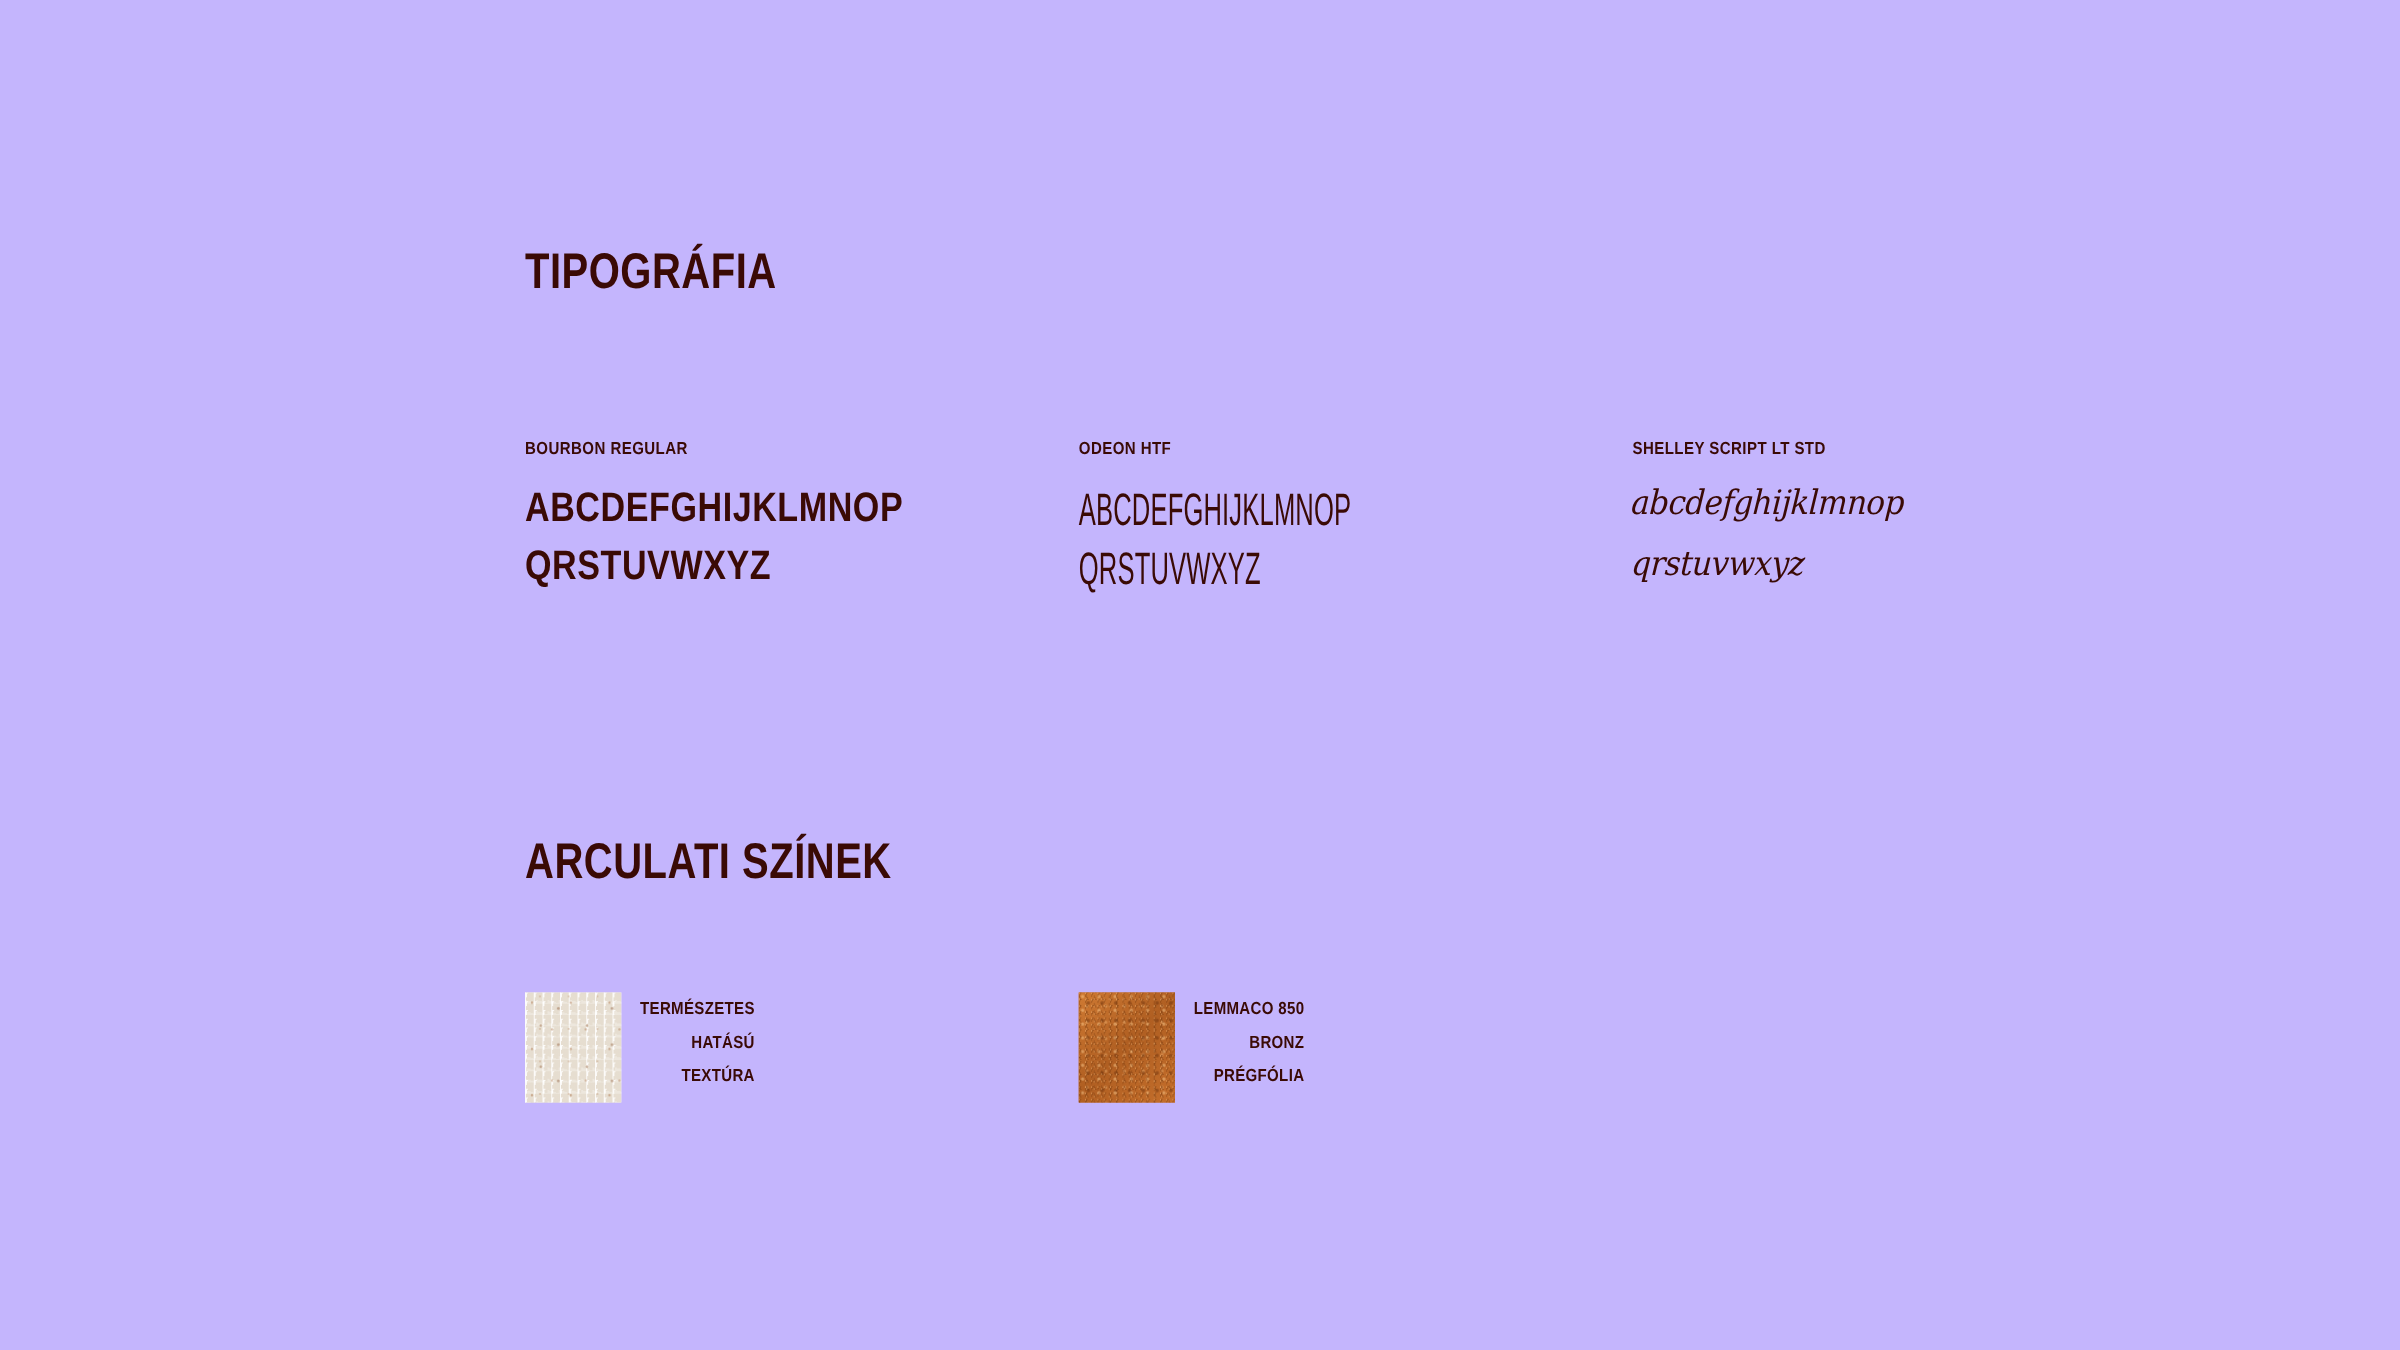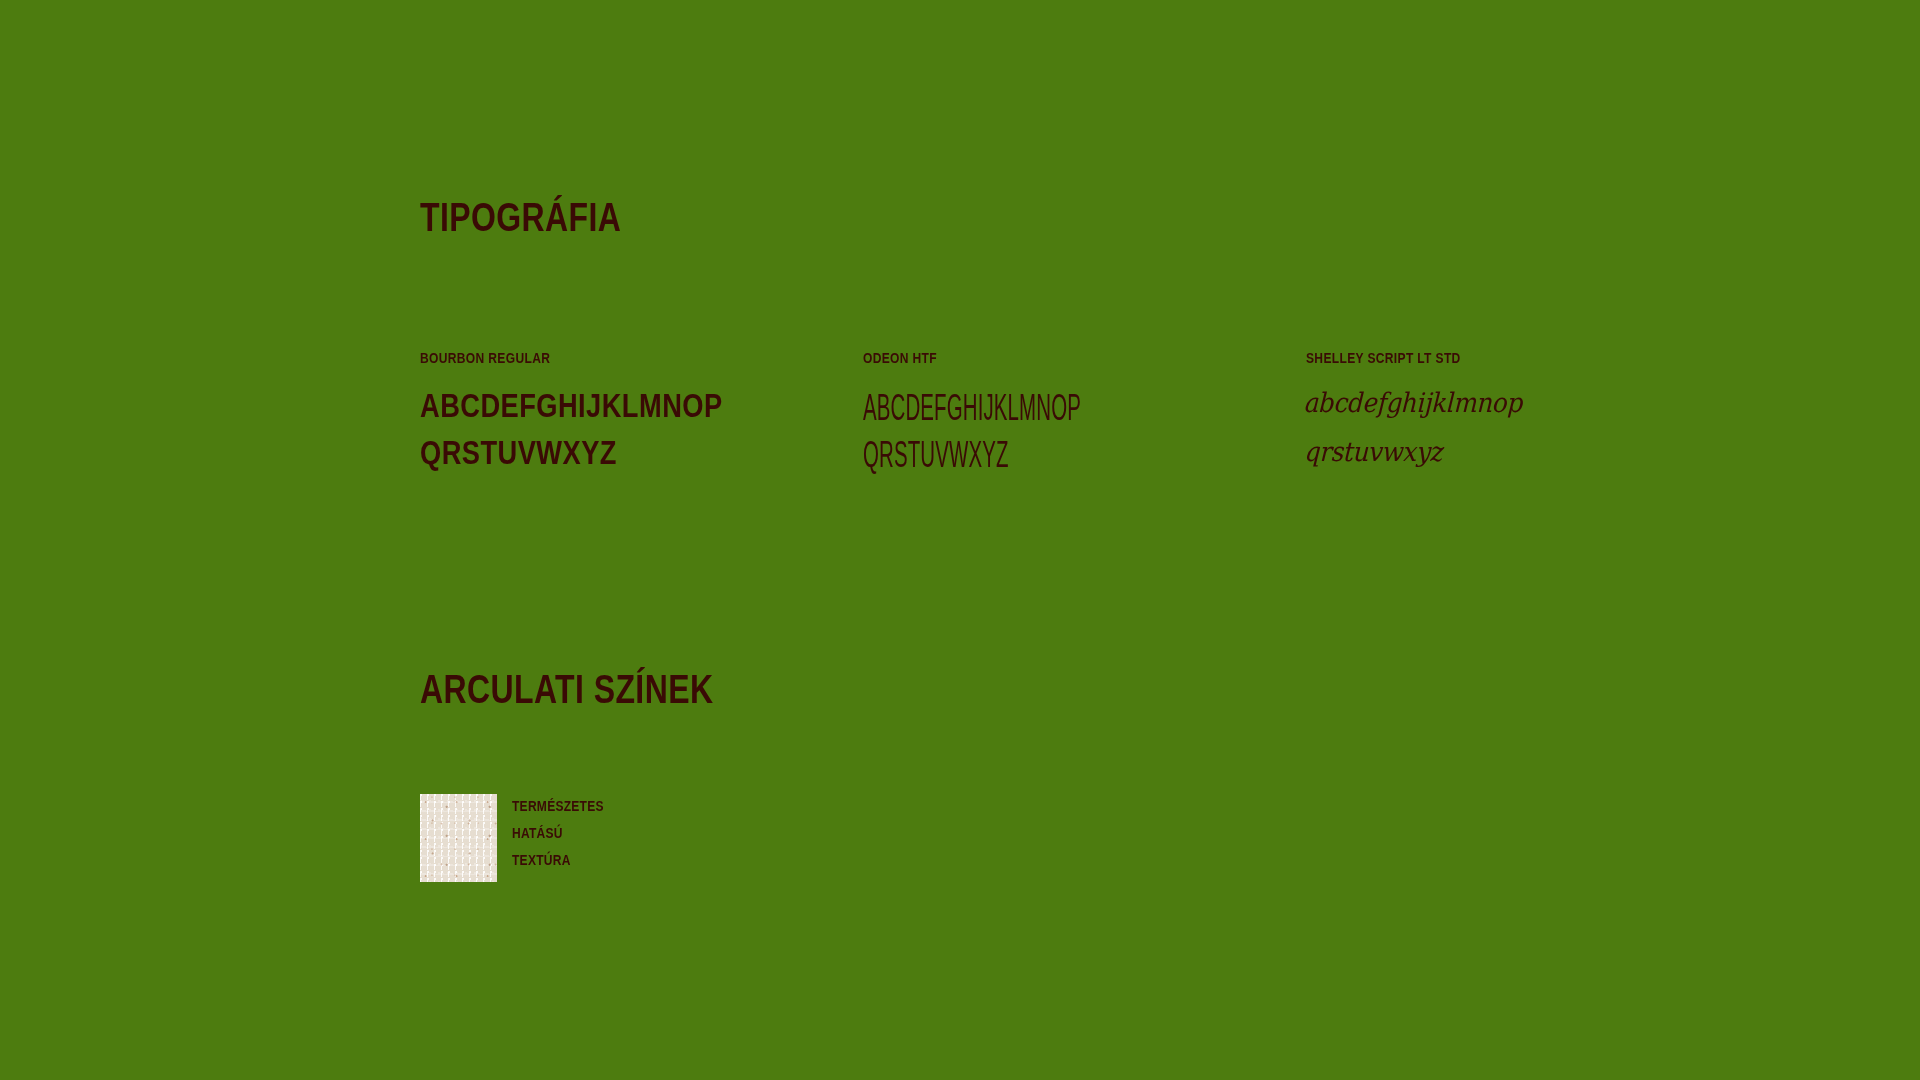--- a/index.html
+++ b/index.html
@@ -9,21 +9,21 @@
     height: 1080px;
     background: #ffffff;
     font-family: "Liberation Sans", sans-serif;
     overflow: hidden;
   }
 
   .page {
     position: relative;
     width: 1920px;
     height: 1080px;
-    background: #4d7c0f;
+    background: #c4b5fd;
   }
 
   
   .section-heading {
     position: absolute;
     left: 420px;
     color: #3a0a05;
     font-family: "Liberation Sans Narrow", "Liberation Sans", sans-serif;
     font-weight: bold;
     font-size: 40px;
@@ -105,21 +105,21 @@
 
   
   .color-grid {
     position: absolute;
     left: 420px;
     top: 794px;
     width: 1220px;
     display: flex;
   }
 
-  .color-col { width: 443px; flex: 0 0 443px; display: flex; align-items: flex-start; }
+  .color-col { width: 443px; flex: 0 0 443px; display: flex; align-items: flex-start; text-align: right; }
   .color-col:nth-child(3) { flex: 0 0 auto; }
 
   .swatch {
     width: 77px;
     height: 88px;
     flex: 0 0 77px;
   }
 
   
   .swatch-texture {
@@ -206,16 +206,24 @@
     <div class="color-col">
       <div class="swatch swatch-texture"></div>
       <div class="color-labels">
         <div class="color-label-line">TERMÉSZETES</div>
         <div class="color-label-line">HATÁSÚ</div>
         <div class="color-label-line">TEXTÚRA</div>
       </div>
     </div>
 
 
+    <div class="color-col">
+      <div class="swatch swatch-bronze"></div>
+      <div class="color-labels">
+        <div class="color-label-line">LEMMACO 850</div>
+        <div class="color-label-line">BRONZ</div>
+        <div class="color-label-line">PRÉGFÓLIA</div>
+      </div>
+    </div>
 
   </div>
 
 </div>
 
 </body></html>

